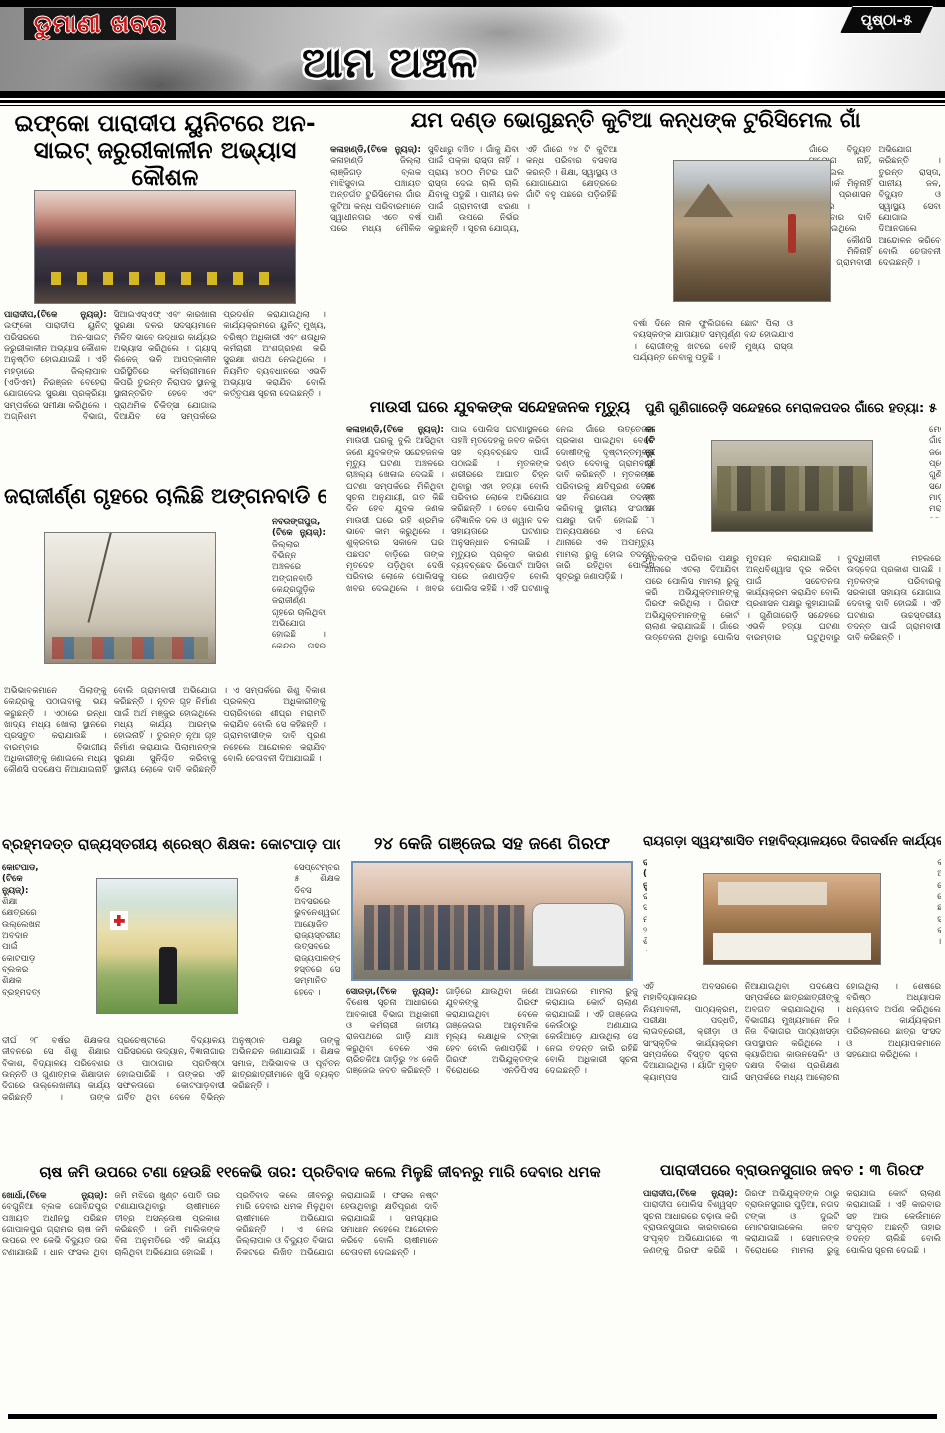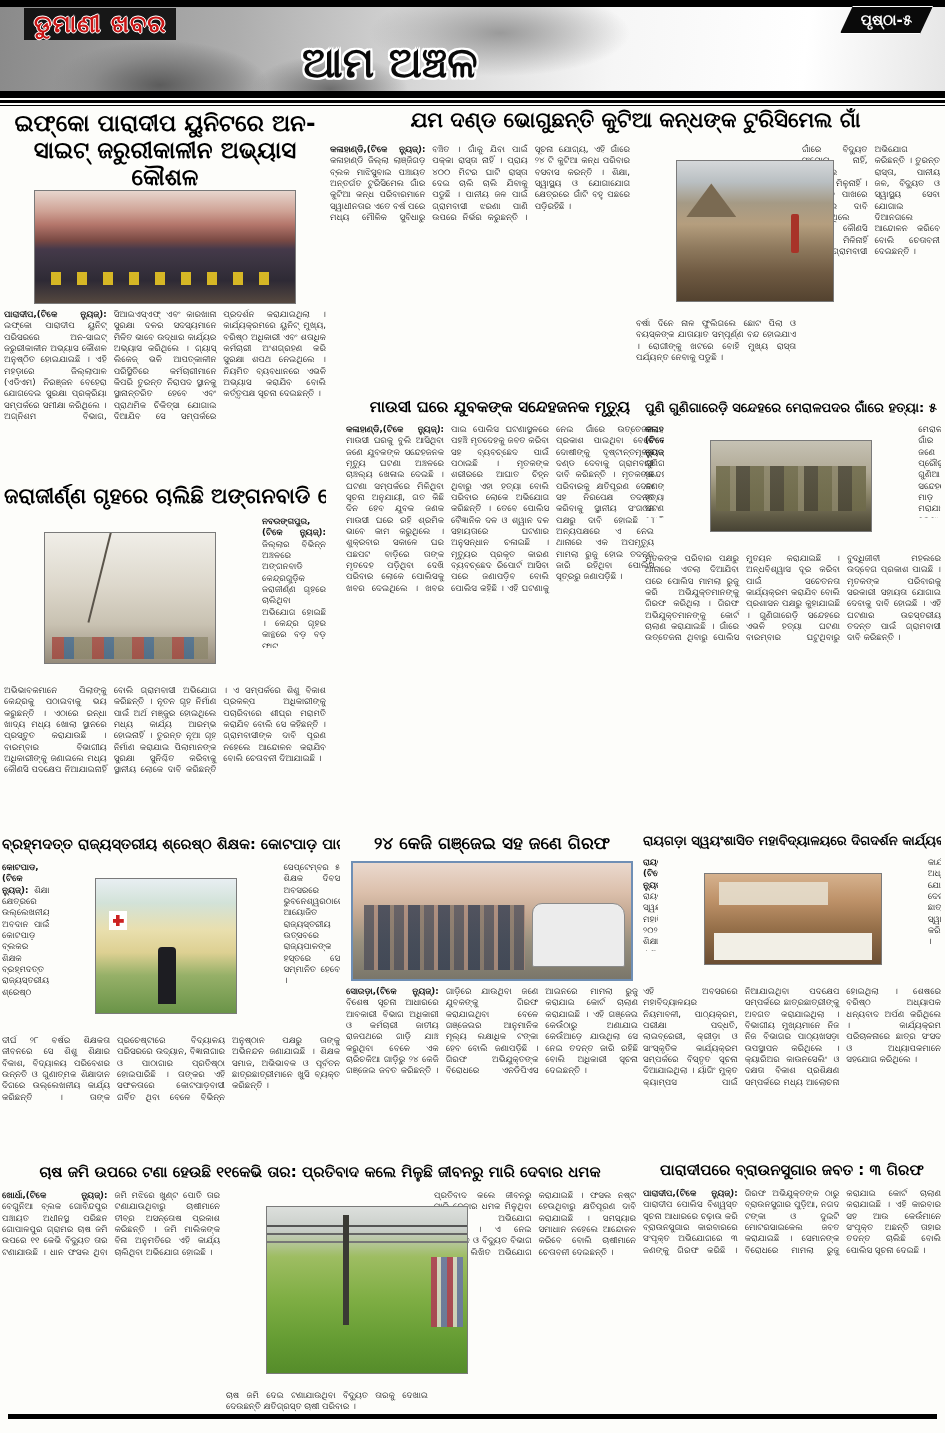--- a/index.html
+++ b/index.html
@@ -27,21 +27,21 @@
   .rule-thin{position:absolute;left:0;top:105px;width:945px;height:1px;background:#000;}
   .footer-bar{position:absolute;left:8px;top:1414px;width:929px;height:5px;background:#000;}
   
   .art{position:absolute;box-sizing:border-box;}
   .hl{font-weight:bold;color:#000;text-align:center;margin:0 0 4px 0;line-height:1.18;}
   .nw{white-space:nowrap;overflow:hidden;}
   .body{font-size:8.6px;line-height:1.32;text-align:justify;color:#161616;overflow:hidden;}
   .cols-2{column-count:2;column-gap:7px;}
   .cols-3{column-count:3;column-gap:7px;}
   .dateline{font-weight:bold;}
-  .row{display:flex;gap:6px;}
+  .row{display:flex;gap:16px;}
   .photo{position:relative;overflow:hidden;border:1px solid #7a7a7a;box-sizing:border-box;flex:none;}
   .photo > div{position:absolute;}
   
   .p-iffco{background:linear-gradient(180deg,#e7d5cd 0%,#cfa396 18%,#b4766b 30%,#7a4a44 44%,#45394a 52%,#3c3542 62%,#2e2a35 80%,#55483f 100%);}
   .p-iffco .vests{left:6%;right:6%;bottom:16%;height:12%;background:repeating-linear-gradient(90deg,#e8c623 0 10px,rgba(0,0,0,0) 10px 26px);opacity:.9;}
   .p-village{background:linear-gradient(180deg,#d5d8da 0%,#b9bfc2 15%,#a59a85 30%,#b59e7e 45%,#8f7a5e 62%,#6f5a42 80%,#53422f 100%);}
   .p-village .roof{left:6%;top:16%;width:32%;height:24%;background:#7a6a52;clip-path:polygon(0 100%,50% 0,100% 100%);}
   .p-village .man{right:22%;top:38%;width:5%;height:28%;background:#a83328;border-radius:2px;}
   .p-police{background:linear-gradient(180deg,#c6c2b4 0%,#b0a995 35%,#8a8468 60%,#5e5944 85%,#474334 100%);}
   .p-police .figures{left:3%;right:3%;top:28%;height:50%;background:repeating-linear-gradient(90deg,#6e6a4a 0 14px,#8a8468 14px 20px,#4a4636 20px 34px);opacity:.85;}
@@ -194,42 +194,32 @@
         <span>ରାୟଗଡ଼ା ସ୍ୱୟଂଶାସିତ ମହାବିଦ୍ୟାଳୟରେ ୨୦୨୫ ଶିକ୍ଷାବର୍ଷ +୩ ପ୍ରଥମ ବର୍ଷ ଛାତ୍ରଛାତ୍ରୀଙ୍କ ପାଇଁ ଦିଗଦର୍ଶନ କାର୍ଯ୍ୟକ୍ରମ ଅନୁଷ୍ଠିତ ହୋଇଯାଇଛି ।</span>
       </div>
       <figure class="photo p-college" style="width:178px;height:92px" title="Orientation programme on stage at Rayagada Autonomous College">
         <div class="bannerstrip"></div>
         <div class="table"></div>
       </figure>
       <div class="body" style="width:52px;height:94px">
         <span>କାର୍ଯ୍ୟକ୍ରମରେ ଅଧ୍ୟକ୍ଷ ଯୋଗ ଦେଇ ଛାତ୍ରଛାତ୍ରୀଙ୍କୁ ସ୍ୱାଗତ କରିଥିଲେ ।</span>
       </div>
     </div>
-    <div class="body cols-3" style="height:272px;margin-top:5px">
+    <div class="body cols-3" style="height:272px;">
       <span>ଏହି ଅବସରରେ ମହାବିଦ୍ୟାଳୟର ନିୟମାବଳୀ, ପାଠ୍ୟକ୍ରମ, ପରୀକ୍ଷା ପଦ୍ଧତି, ଲାଇବ୍ରେରୀ, କ୍ରୀଡ଼ା ଓ ସାଂସ୍କୃତିକ କାର୍ଯ୍ୟକ୍ରମ ସମ୍ପର୍କରେ ବିସ୍ତୃତ ସୂଚନା ଦିଆଯାଇଥିଲା । ର୍ୟାଗିଂ ମୁକ୍ତ କ୍ୟାମ୍ପସ ପାଇଁ ନିଆଯାଇଥିବା ପଦକ୍ଷେପ ସମ୍ପର୍କରେ ଛାତ୍ରଛାତ୍ରୀଙ୍କୁ ଅବଗତ କରାଯାଇଥିଲା । ବିଭାଗୀୟ ମୁଖ୍ୟମାନେ ନିଜ ନିଜ ବିଭାଗର ପାଠ୍ୟଖସଡ଼ା ଉପସ୍ଥାପନ କରିଥିଲେ । କ୍ୟାରିଅର କାଉନସେଲିଂ ଓ ଦକ୍ଷତା ବିକାଶ ପ୍ରଶିକ୍ଷଣ ସମ୍ପର୍କରେ ମଧ୍ୟ ଆଲୋଚନା ହୋଇଥିଲା । ଶେଷରେ ବରିଷ୍ଠ ଅଧ୍ୟାପକ ଧନ୍ୟବାଦ ଅର୍ପଣ କରିଥିଲେ । କାର୍ଯ୍ୟକ୍ରମ ପରିଚାଳନାରେ ଛାତ୍ର ସଂସଦ ଓ ଅଧ୍ୟାପକମାନେ ସହଯୋଗ କରିଥିଲେ ।</span>
     </div>
   </section>
 
   <section class="art" style="left:2px;top:1164px;width:636px;height:248px">
     <h2 class="hl nw" style="font-size:15px;height:22px">ଚାଷ ଜମି ଉପରେ ଟଣା ହେଉଛି ୧୧କେଭି ତାର: ପ୍ରତିବାଦ କଲେ ମିଳୁଛି ଜୀବନରୁ ମାରି ଦେବାର ଧମକ</h2>
     <div class="row" style="margin-top:1px">
       <div class="body cols-2" style="width:218px;height:218px">
         <b class="dateline">ଖୋର୍ଧା,(ଟିକେ ନ୍ୟୁଜ୍):</b>
         <span>ବେଗୁନିଆ ବ୍ଲକ ଗୋବିନ୍ଦପୁର ପଞ୍ଚାୟତ ଅଧୀନସ୍ଥ ପରିଛନ ଗୋପାଳପୁର ଗ୍ରାମର ଚାଷ ଜମି ଉପରେ ୧୧ କେଭି ବିଦ୍ୟୁତ ତାର ଟଣାଯାଉଛି । ଧାନ ଫସଲ ଥିବା ଜମି ମଝିରେ ଖୁଣ୍ଟ ପୋତି ତାର ଟଣାଯାଉଥିବାରୁ ଚାଷୀମାନେ ତୀବ୍ର ଅସନ୍ତୋଷ ପ୍ରକାଶ କରିଛନ୍ତି । ଜମି ମାଲିକଙ୍କ ବିନା ଅନୁମତିରେ ଏହି କାର୍ଯ୍ୟ ଚାଲିଥିବା ଅଭିଯୋଗ ହୋଇଛି ।</span>
       </div>
-      <div style="width:202px">
-        <figure class="photo p-field" style="width:202px;height:168px" title="Electric pole and 11KV wires over green paddy field with villagers">
-          <div class="wires"></div>
-          <div class="pole"></div>
-          <div class="villagers"></div>
-        </figure>
-        <div class="body" style="height:44px;margin-top:3px">
-          <span>ଚାଷ ଜମି ଦେଇ ଟଣାଯାଉଥିବା ବିଦ୍ୟୁତ ତାରକୁ ଦେଖାଇ ଦେଉଛନ୍ତି କ୍ଷତିଗ୍ରସ୍ତ ଚାଷୀ ପରିବାର ।</span>
-        </div>
-      </div>
       <div class="body cols-2" style="width:202px;height:218px">
         <span>ପ୍ରତିବାଦ କଲେ ଜୀବନରୁ ମାରି ଦେବାର ଧମକ ମିଳୁଥିବା ଚାଷୀମାନେ ଅଭିଯୋଗ କରିଛନ୍ତି । ଏ ନେଇ ଜିଲ୍ଲାପାଳ ଓ ବିଦ୍ୟୁତ ବିଭାଗ ନିକଟରେ ଲିଖିତ ଅଭିଯୋଗ କରାଯାଇଛି । ଫସଲ ନଷ୍ଟ ହେଉଥିବାରୁ କ୍ଷତିପୂରଣ ଦାବି କରାଯାଇଛି । ସମସ୍ୟାର ସମାଧାନ ନହେଲେ ଆନ୍ଦୋଳନ କରିବେ ବୋଲି ଚାଷୀମାନେ ଚେତାବନୀ ଦେଇଛନ୍ତି ।</span>
       </div>
     </div>
   </section>
 
   <section class="art" style="left:643px;top:1162px;width:298px;height:180px">
     <h2 class="hl nw" style="font-size:15px;height:22px">ପାରାଦୀପରେ ବ୍ରାଉନସୁଗାର ଜବତ : ୩ ଗିରଫ</h2>
     <div class="body cols-3" style="height:150px">
       <b class="dateline">ପାରାଦୀପ,(ଟିକେ ନ୍ୟୁଜ୍):</b>

